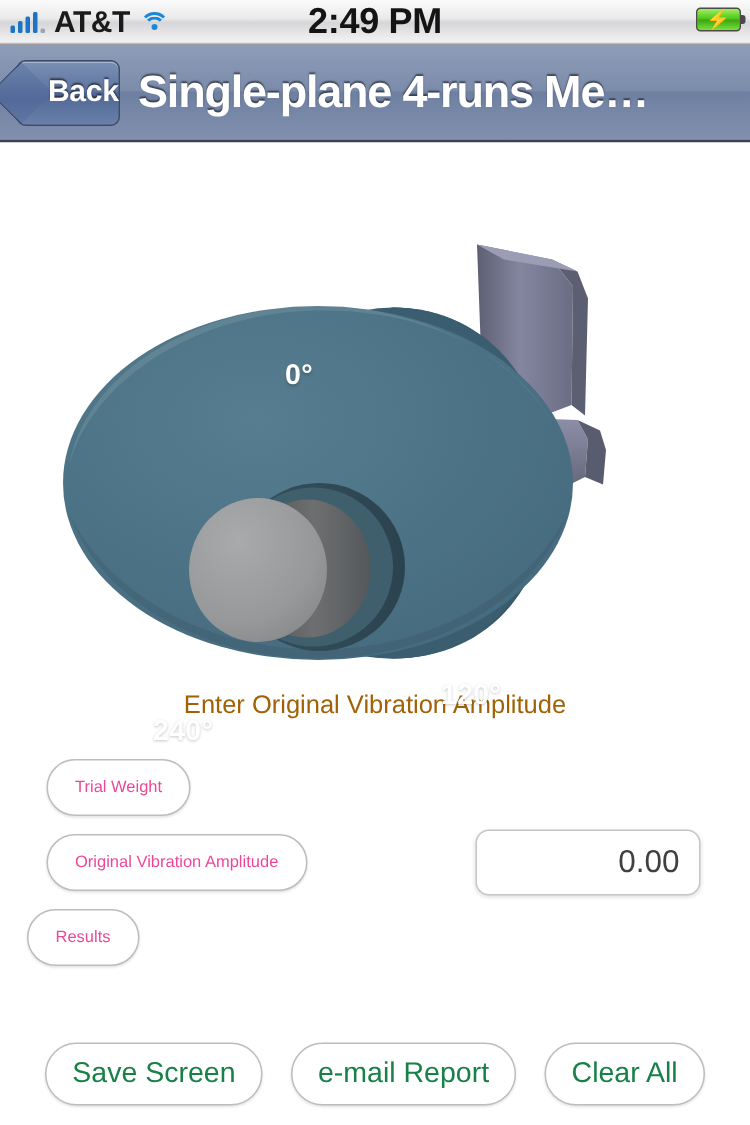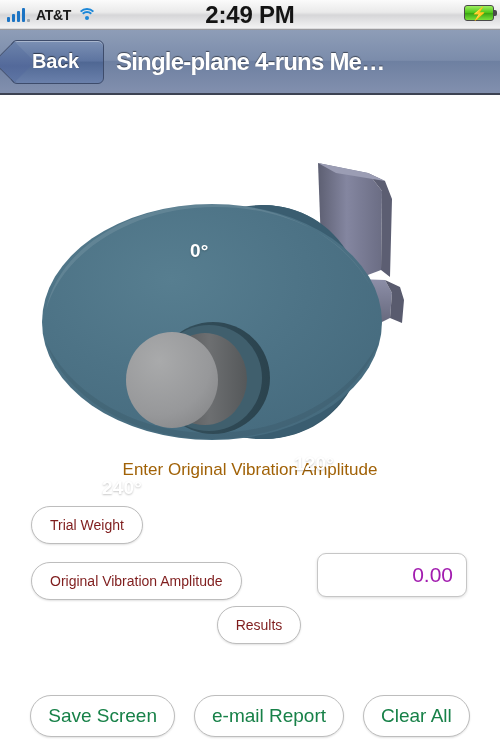--- a/index.html
+++ b/index.html
@@ -44,21 +44,21 @@
     background: #1c74c4;
     border-radius: 1px;
   }
   .signal-bars i:nth-child(1) { height: 5px; }
   .signal-bars i:nth-child(2) { height: 8px; }
   .signal-bars i:nth-child(3) { height: 11px; }
   .signal-bars i:nth-child(4) { height: 14px; }
   .signal-bars i:nth-child(5) { height: 3px; background: #9ba5ae; }
 
   .carrier {
-    font-size: 14px;
+    font-size: 20px;
     font-weight: bold;
     color: #1a1a1a;
     letter-spacing: -0.3px;
     line-height: 1;
   }
   .wifi-icon {
     position: relative;
     width: 20px;
     height: 15px;
   }
@@ -136,21 +136,21 @@
     border-bottom: 2px solid #3c4252;
     display: flex;
     align-items: center;
   }
   .back-button {
     position: relative;
     margin-left: 11px;
     height: 42px;
     display: flex;
     align-items: center;
-    padding: 0 24px 0 20px;
+    padding: 0 0 0 20px;
     background: linear-gradient(to bottom, #7b90b4 0%, #5d74a0 48%, #4f6793 50%, #6a80ab 100%);
     border: 1px solid #3e4c6b;
     border-radius: 6px;
     box-shadow: inset 0 1px 0 rgba(255,255,255,0.35);
     z-index: 2;
   }
   .back-button::before {
     content: "";
     position: absolute;
     left: -13px;
@@ -169,21 +169,21 @@
     font-size: 20px;
     font-weight: bold;
     color: #ffffff;
     text-shadow: 0 -1px 1px rgba(0,0,0,0.55);
     letter-spacing: -0.2px;
   }
   .nav-title {
     flex: 1;
     margin-left: 12px;
     margin-right: 8px;
-    font-size: 24px;
+    font-size: 30px;
     font-weight: bold;
     color: #ffffff;
     text-shadow: 0 -1px 1px rgba(0,0,0,0.5);
     letter-spacing: -0.8px;
     white-space: nowrap;
     overflow: hidden;
   }
 
   
   .content {
@@ -236,47 +236,47 @@
   .pill {
     display: inline-flex;
     align-items: center;
     justify-content: center;
     height: 38px;
     padding: 0 18px;
     border: 1px solid #bdbdbd;
     border-radius: 19px;
     background: #ffffff;
     box-shadow: 0 1px 2px rgba(0,0,0,0.12);
-    font-size: 14px;
-    color: #7f1d1d;
+    font-size: 11px;
+    color: #ec4899;
     white-space: nowrap;
     box-sizing: border-box;
   }
   .pill.green { color: #178148; }
   .row-trial { padding-left: 31px; }
-  .row-amp   { padding-left: 31px; align-items: flex-end; }
-  .row-res   { padding-left: 18px; justify-content: center; }
+  .row-amp   { padding-left: 31px; }
+  .row-res   { padding-left: 18px; }
 
   .value-field {
     position: absolute;
     right: 33px;
     top: 3px;
     width: 150px;
     height: 44px;
     border: 1px solid #c6c6c6;
     border-radius: 9px;
     background: #ffffff;
     box-shadow: 0 1px 3px rgba(0,0,0,0.14);
     display: flex;
     align-items: center;
     justify-content: flex-end;
     padding-right: 13px;
     box-sizing: border-box;
     font-size: 21px;
-    color: #a21caf;
+    color: #404040;
   }
 
   .bottom-bar {
     position: absolute;
     left: 0;
     bottom: 11px;
     width: 500px;
     display: flex;
     justify-content: center;
     gap: 19px;

